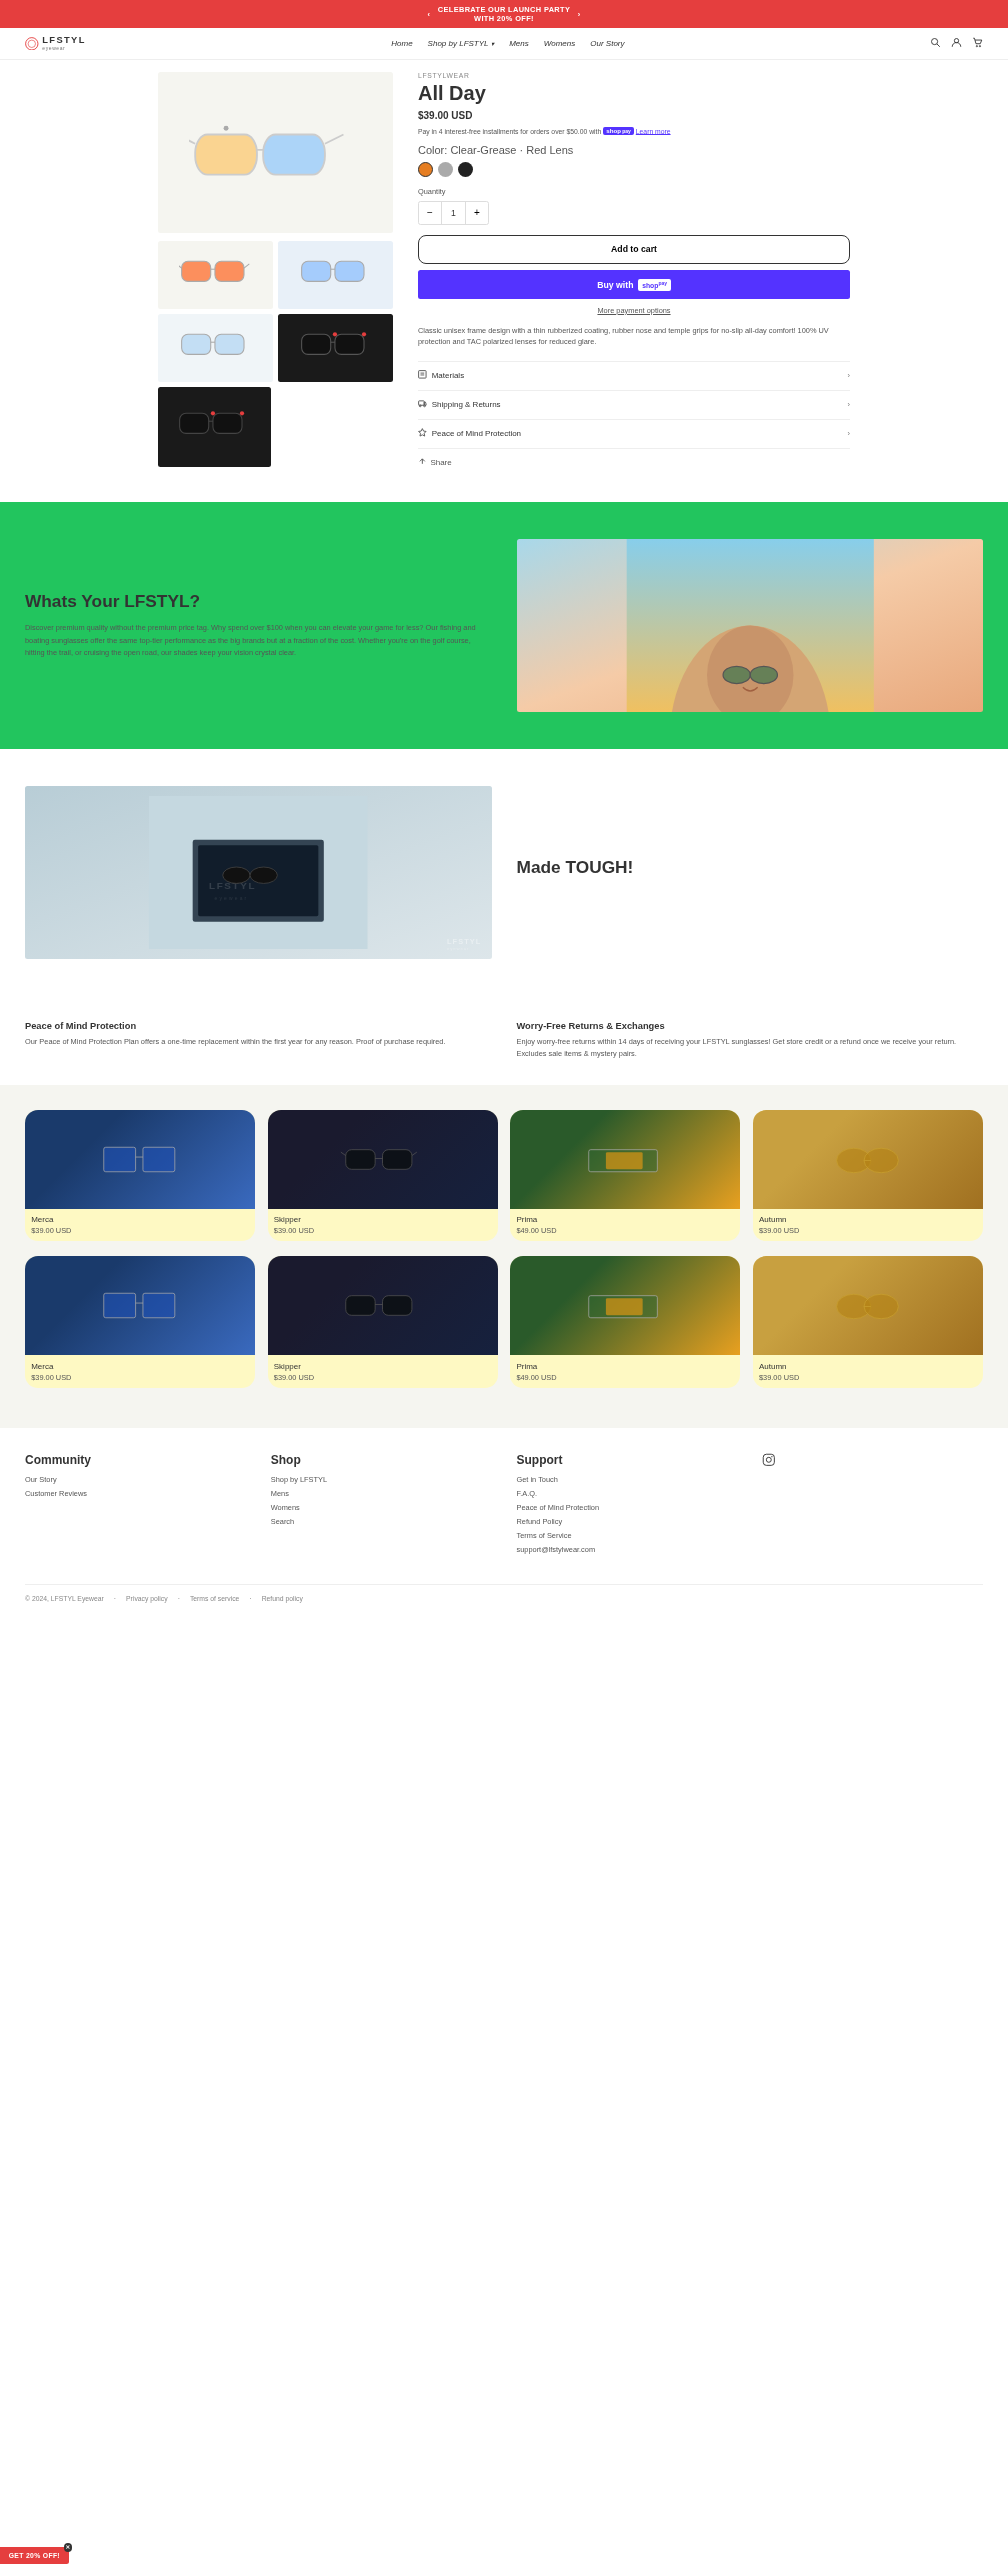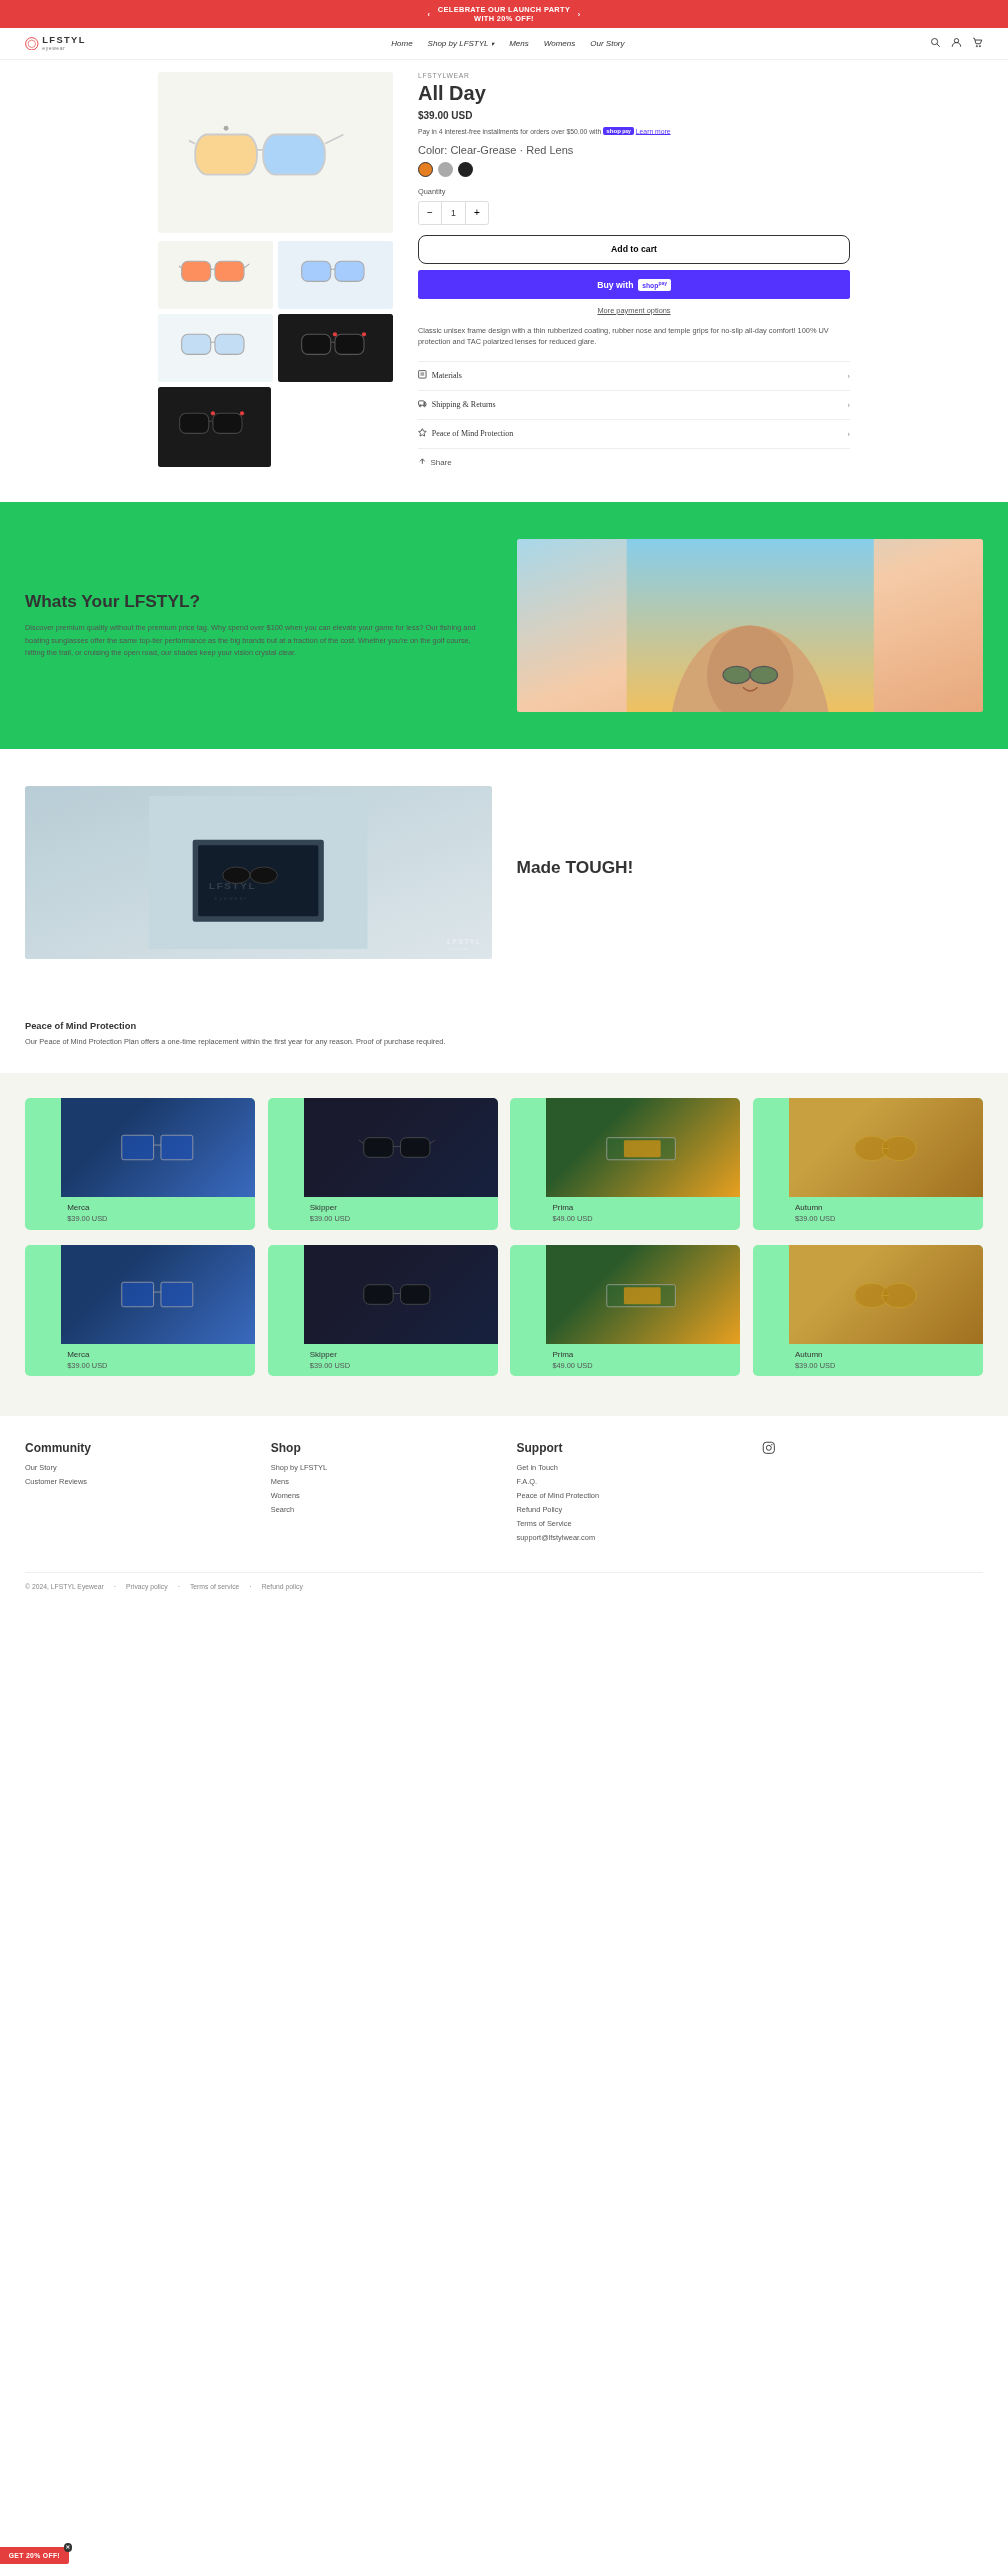--- a/index.html
+++ b/index.html
@@ -71,21 +71,21 @@
     .qty-controls { display: flex; align-items: center; border: 0.6px solid #ddd; border-radius: 2.5px; width: fit-content; overflow: hidden; }
     .qty-btn { width: 22px; height: 22px; background: none; border: none; cursor: pointer; font-size: 10px; display: flex; align-items: center; justify-content: center; }
     .qty-value { width: 25px; text-align: center; font-size: 8.7px; border-left: 0.6px solid #ddd; border-right: 0.6px solid #ddd; height: 22px; display: flex; align-items: center; justify-content: center; }
     .btn-add-cart { width: 100%; padding: 8.7px; background: #fff; border: 0.9px solid #333; border-radius: 8px; font-size: 8.7px; font-weight: 600; cursor: pointer; margin-bottom: 6.2px; }
     .btn-shop-pay { width: 100%; padding: 8.7px; background: #5433ff; border: none; border-radius: 2.5px; color: #fff; font-size: 8.7px; font-weight: 600; cursor: pointer; margin-bottom: 6.2px; display: flex; align-items: center; justify-content: center; gap: 5px; }
     .btn-more-payment { width: 100%; text-align: center; font-size: 7.4px; color: #555; text-decoration: underline; cursor: pointer; margin-bottom: 10px; }
     .product-desc { font-size: 7.4px; color: #555; line-height: 1.6; margin-bottom: 12.4px; }
 
     
     .accordion { border-top: 0.6px solid #eee; }
-    .accordion-item { border-bottom: 0.6px solid #eee; font-family: Liberation Serif, serif; }
+    .accordion-item { border-bottom: 0.6px solid #eee; }
     .accordion-header { display: flex; align-items: center; justify-content: space-between; padding: 8.7px 0; cursor: pointer; font-size: 8px; font-weight: 500; }
     .accordion-header .acc-left { display: flex; align-items: center; gap: 5px; }
     .accordion-chevron { font-size: 7.4px; color: #777; }
     .share-row { display: flex; align-items: center; gap: 3.7px; padding: 8.7px 0; cursor: pointer; font-size: 8px; color: #555; }
 
     
     .section-whats-lfstyl { background: #22c55e; padding: 37px 25px; display: flex; gap: 25px; align-items: center; }
     .section-whats-lfstyl .text-side { flex: 1; }
     .section-whats-lfstyl .image-side { flex: 1; }
     .section-whats-lfstyl h2 { font-size: 17.3px; font-weight: 700; margin-bottom: 10px; }
@@ -101,21 +101,21 @@
     
     .features-section { padding: 25px 25px; display: flex; gap: 25px; background: #fff; }
     .feature-block { flex: 1; }
     .feature-block h3 { font-size: 9.3px; font-weight: 700; margin-bottom: 5px; }
     .feature-block p { font-size: 7.4px; color: #555; line-height: 1.6; }
 
     
     .also-like-section { padding: 25px 25px; background: #f5f5f0; }
     .also-like-section h2 { font-size: 13.6px; font-weight: 700; margin-bottom: 15px; }
     .products-grid { display: grid; grid-template-columns: repeat(4, 1fr); gap: 12.4px; margin-bottom: 15px; }
-    .product-card { background: #86efac; border-radius: 5px; overflow: hidden; padding-left: 36px; }
+    .product-card { background: #fef9c3; border-radius: 13px; overflow: hidden; }
     .product-card-image { height: 99px; background: #f0f0f0; display: flex; align-items: center; justify-content: center; }
     .product-card-info { padding: 6.2px; }
     .product-card-name { font-size: 8px; font-weight: 500; margin-bottom: 2.5px; }
     .product-card-price { font-size: 7.4px; color: #555; }
 
     
     .footer { background: #fff; padding: 25px 25px 12.4px; }
     .footer-top { display: flex; gap: 25px; margin-bottom: 25px; }
     .footer-col h4 { font-size: 12px; font-weight: 700; margin-bottom: 7.4px; }
     .footer-col a { display: block; font-size: 7.4px; color: #555; text-decoration: none; margin-bottom: 5px; }
@@ -431,20 +431,24 @@
   <div class="text-side">
     <h2>Made TOUGH!</h2>
   </div>
 </div>
 
 <div class="features-section">
   <div class="feature-block">
     <h3>Peace of Mind Protection</h3>
     <p>Our Peace of Mind Protection Plan offers a one-time replacement within the first year for any reason. Proof of purchase required.</p>
   </div>
+  <div class="feature-block">
+    <h3>Worry-Free Returns &amp; Exchanges</h3>
+    <p>Enjoy worry-free returns within 14 days of receiving your LFSTYL sunglasses! Get store credit or a refund once we receive your return. Excludes sale items &amp; mystery pairs.</p>
+  </div>
 </div>
 
 <div class="also-like-section">
   <div class="products-grid">
     <div class="product-card">
       <div class="product-card-image card-img-mersa">
         <svg viewBox="0 0 160 100" width="87" height="49">
           <rect x="5" y="25" width="65" height="50" rx="4" fill="rgba(30,80,180,0.6)" stroke="#aaa" stroke-width="1.5"></rect>
           <rect x="85" y="25" width="65" height="50" rx="4" fill="rgba(30,80,180,0.6)" stroke="#aaa" stroke-width="1.5"></rect>
           <line x1="70" y1="45" x2="85" y2="45" stroke="#aaa" stroke-width="1.5"></line>

